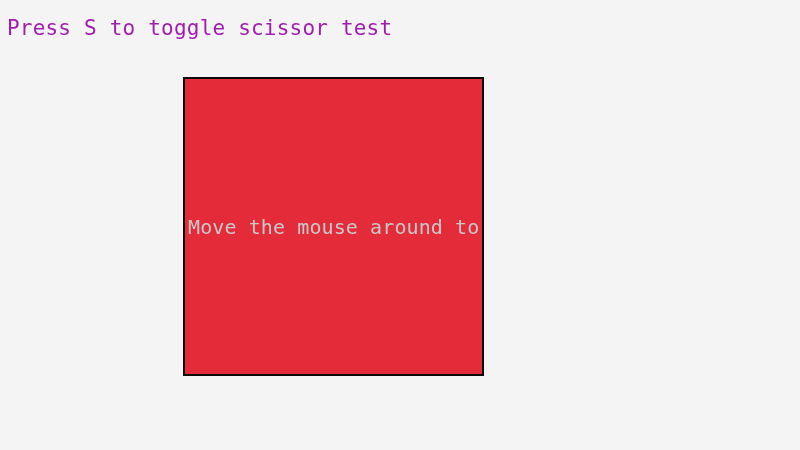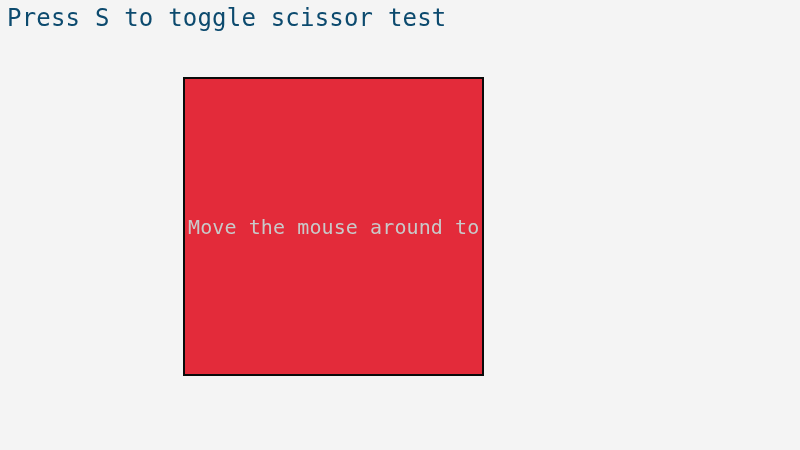--- a/index.html
+++ b/index.html
@@ -19,26 +19,26 @@
     width: 800px;
     height: 450px;
     background: #f4f4f4;
     overflow: hidden;
   }
 
   
   #hint-text {
     position: absolute;
     left: 7px;
-    top: 5px;
+    top: 15px;
     font-family: "DejaVu Sans Mono", monospace;
-    font-size: 24px;
+    font-size: 21px;
     line-height: 26px;
     letter-spacing: 0.2px;
-    color: #0c4a6e;
+    color: #a21caf;
     white-space: pre;
     -webkit-font-smoothing: none;
   }
 
   
   #scissor-rect {
     position: absolute;
     left: 183px;
     top: 77px;
     width: 301px;

